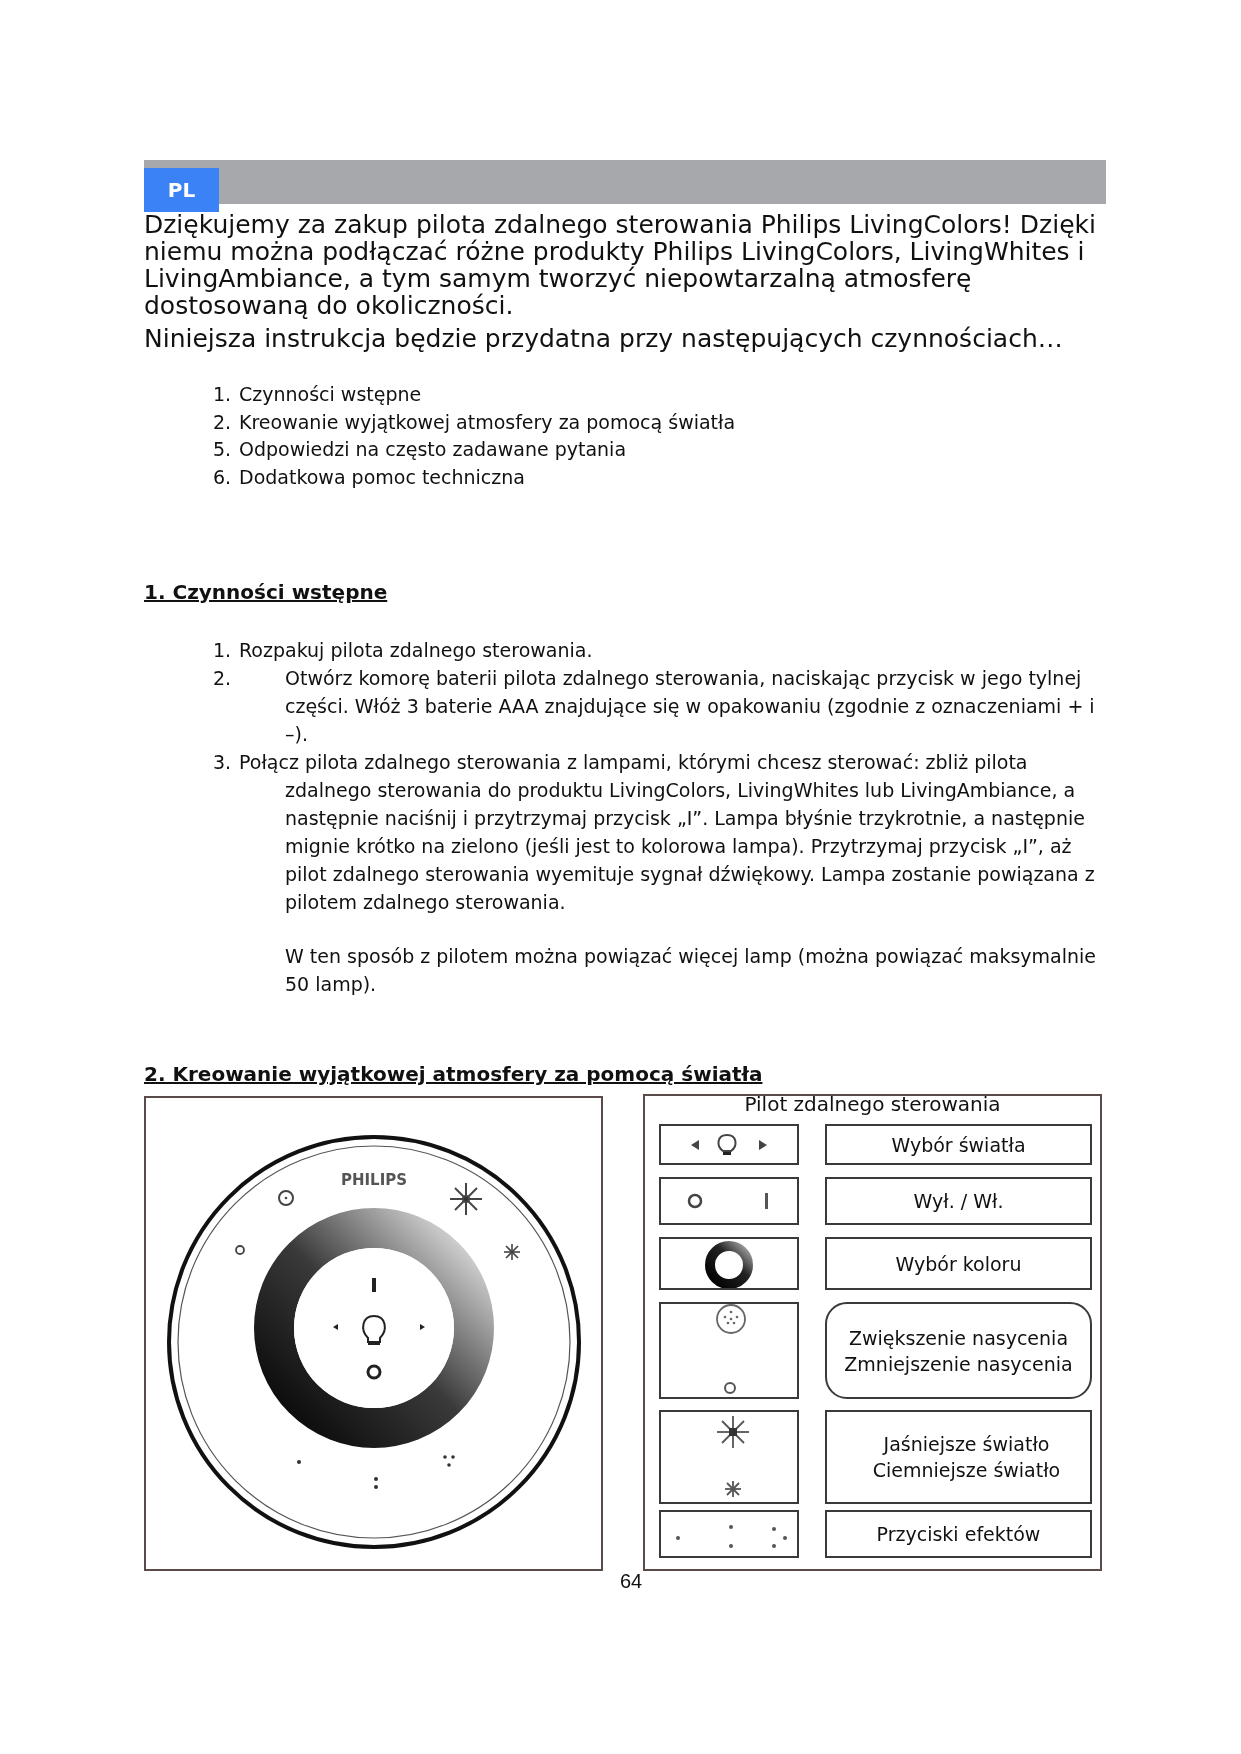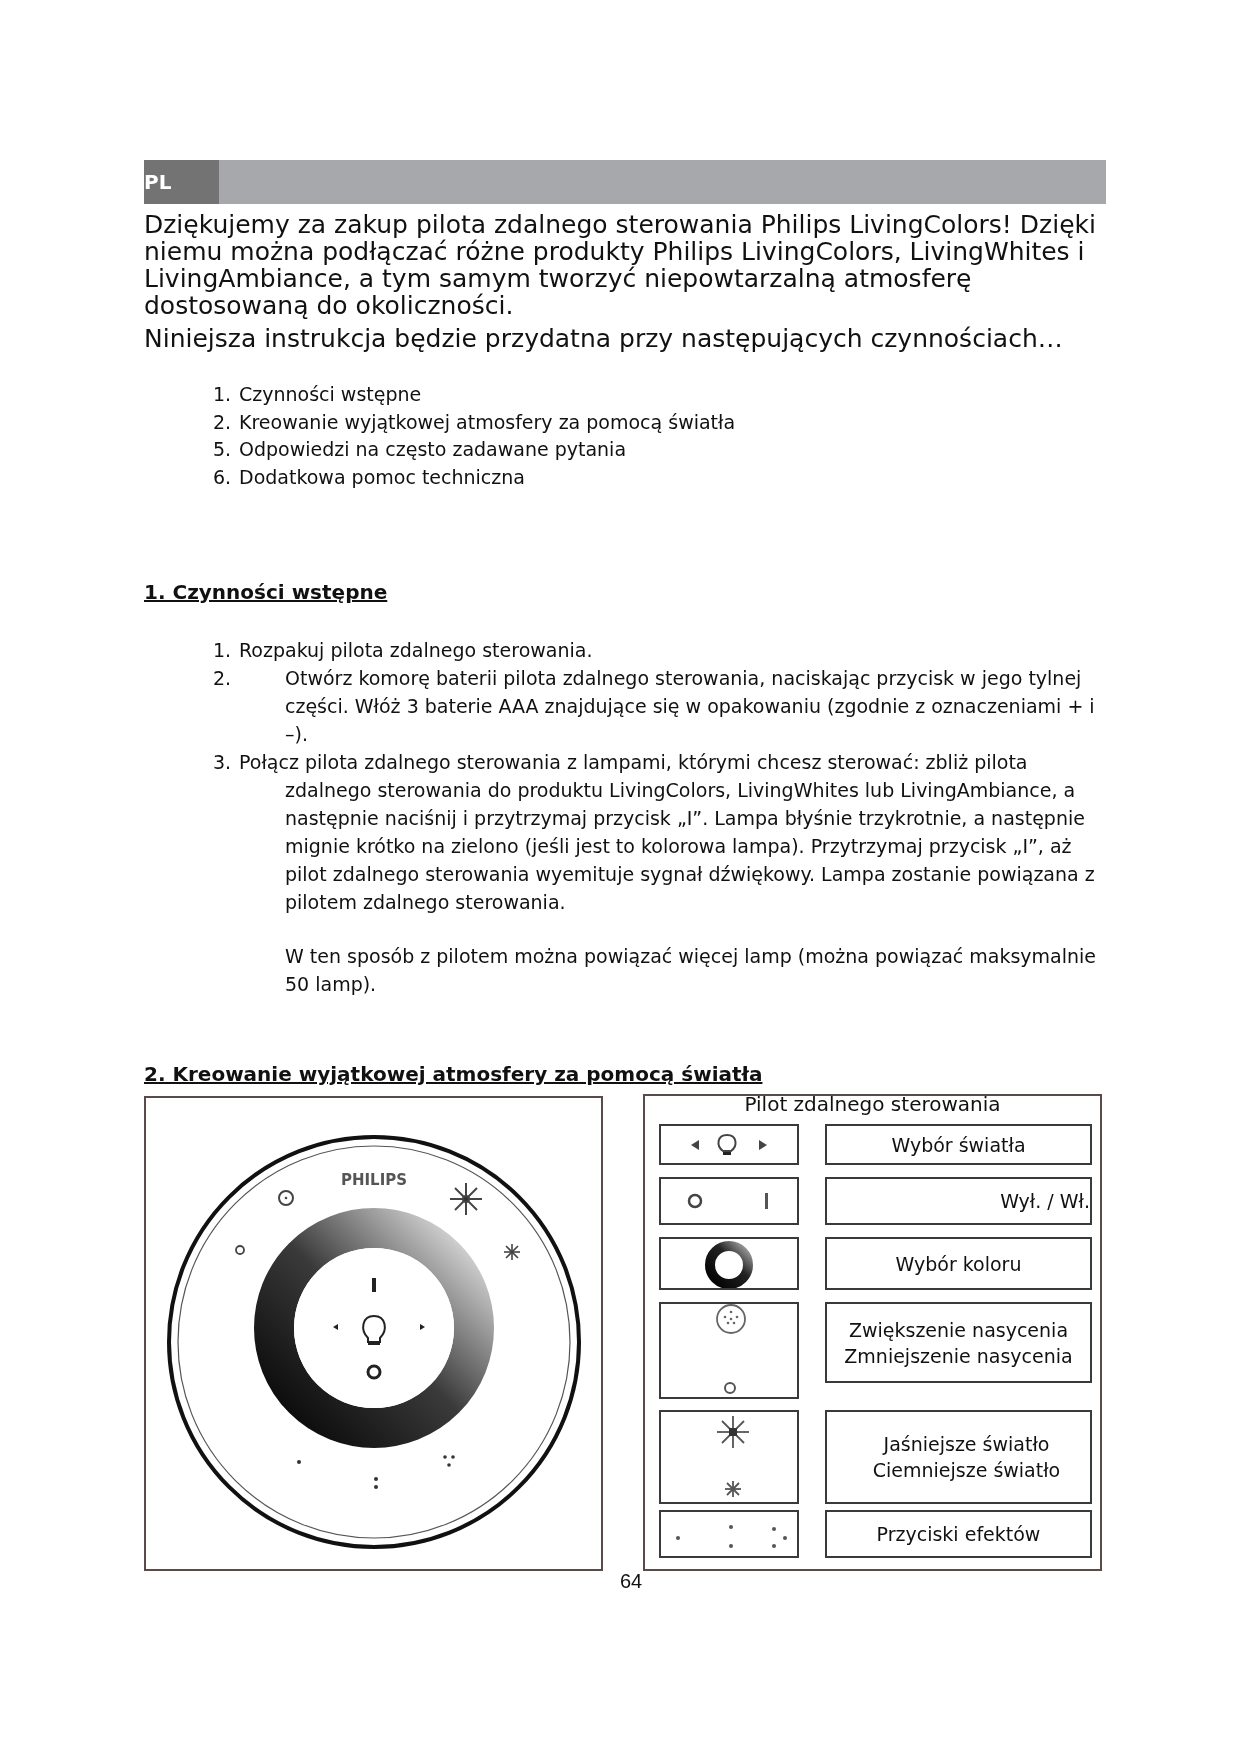--- a/index.html
+++ b/index.html
@@ -1,22 +1,22 @@
 <!DOCTYPE html>
 <html><head>
   <meta charset="utf-8">
   <style>
     html, body { margin: 0; padding: 0; background: #ffffff; }
     body { width: 1241px; height: 1754px; position: relative; overflow: hidden;
            font-family: "DejaVu Sans", sans-serif; color: #111; }
     .page { position: absolute; left: 0; top: 0; width: 1241px; height: 1754px; }
 
     .lang-bar { position: absolute; left: 144px; top: 160px; width: 962px; height: 44px; background: #a7a8ab; }
-    .lang-tag { position: absolute; left: 0; top: 0; width: 75px; height: 44px; background: #737373; color: #fff;
-                font-weight: bold; font-size: 20px; line-height: 44px; }
+    .lang-tag { position: absolute; left: 0; top: 8px; width: 75px; height: 44px; background: #3b82f6; color: #fff;
+                font-weight: bold; font-size: 20px; line-height: 44px; text-align: center; }
 
     .p { position: absolute; left: 144px; font-size: 25px; line-height: 27px; color: #111; margin: 0; }
     .intro { top: 211px; width: 980px; }
     .intro2 { top: 325px; width: 980px; }
 
     .toc { position: absolute; left: 213px; top: 381px; margin: 0; padding: 0; list-style: none; font-size: 19px; }
     .toc li { height: 27.5px; line-height: 27.5px; }
     .toc .num { display: inline-block; width: 26px; }
 
     .h2 { position: absolute; left: 144px; font-size: 20px; font-weight: bold; text-decoration: underline; margin: 0; }
@@ -151,21 +151,21 @@
     <div class="label-box" style="top:28px;height:41px;">
       <span>Wybór światła</span>
     </div>
 
     <div class="icon-box" style="top:81px;height:48px;">
       <svg width="136" height="44">
         <circle cx="34" cy="22" r="6" fill="none" stroke="#444" stroke-width="2.5"></circle>
         <rect x="104" y="14" width="3" height="16" fill="#555"></rect>
       </svg>
     </div>
-    <div class="label-box" style="top:81px;height:48px;align-items:flex-end;">
+    <div class="label-box" style="top:81px;height:48px;">
       <span>Wył. / Wł.</span>
     </div>
 
     <div class="icon-box" style="top:141px;height:53px;">
       <svg width="136" height="49">
         <defs>
           <linearGradient id="smallRing" x1="0" y1="1" x2="1" y2="0">
             <stop offset="0" stop-color="#000"></stop>
               <stop offset="0.6" stop-color="#222"></stop>
               <stop offset="1" stop-color="#aaa"></stop>
@@ -183,21 +183,21 @@
         <circle cx="70" cy="15" r="14" fill="none" stroke="#666" stroke-width="1.8"></circle>
         <circle cx="70" cy="8" r="1.3" fill="#666"></circle>
           <circle cx="64" cy="13" r="1.3" fill="#666"></circle>
         <circle cx="76" cy="13" r="1.3" fill="#666"></circle>
           <circle cx="67" cy="19" r="1.3" fill="#666"></circle>
         <circle cx="73" cy="19" r="1.3" fill="#666"></circle>
           <circle cx="70" cy="15" r="1.3" fill="#666"></circle>
         <circle cx="69" cy="84" r="5" fill="none" stroke="#555" stroke-width="2"></circle>
       </svg>
     </div>
-    <div class="label-box" style="top:206px;height:81px;">
+    <div class="label-box" style="top:206px;height:97px;border-radius:22px;">
       <span>Zwiększenie nasycenia</span>
       <span>Zmniejszenie nasycenia</span>
     </div>
 
     <div class="icon-box" style="top:314px;height:94px;">
       <svg width="136" height="90" stroke="#555" stroke-width="1.8">
         <line x1="72" y1="4" x2="72" y2="36"></line>
           <line x1="56" y1="20" x2="88" y2="20"></line>
         <line x1="61" y1="9" x2="83" y2="31"></line>
           <line x1="83" y1="9" x2="61" y2="31"></line>

